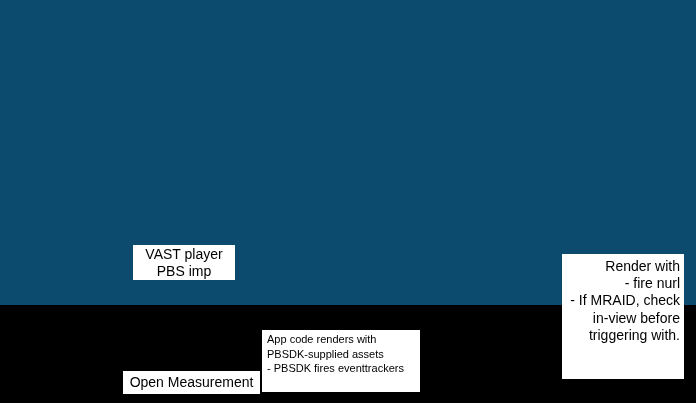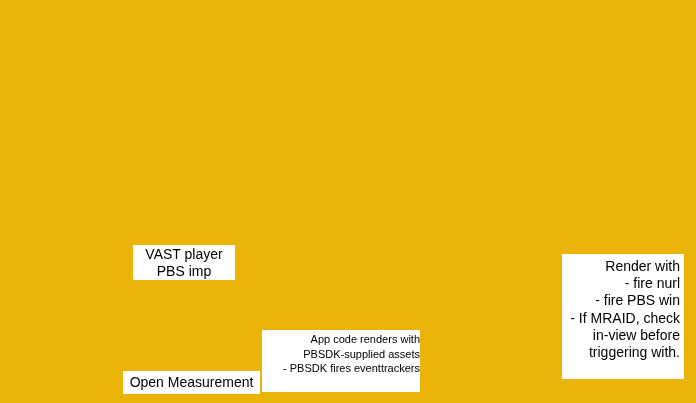--- a/index.html
+++ b/index.html
@@ -9,22 +9,22 @@
   body {
     width: 696px;
     height: 403px;
     background: #000000;
     overflow: hidden;
     font-family: "Liberation Sans", sans-serif;
   }
   .canvas {
     position: relative;
     width: 696px;
-    height: 403px;
-    background: #eab308;
+    height: 305px;
+    background: #0c4a6e;
   }
   .node {
     position: absolute;
     background: #ffffff;
     color: #000000;
     box-sizing: border-box;
   }
   .node .line {
     white-space: nowrap;
   }
@@ -51,21 +51,21 @@
     margin-left: 16px;
   }
   
   .node-app-code {
     left: 262px;
     top: 330px;
     width: 158px;
     height: 62px;
     font-size: 11px;
     line-height: 14.5px;
-    text-align: right;
+    text-align: left;
     padding: 2px 0 0 5px;
   }
   
   .node-render-iframe {
     left: 562px;
     top: 254px;
     width: 122px;
     height: 125px;
     font-size: 14px;
     line-height: 17.2px;
@@ -89,19 +89,18 @@
 
   <div class="node node-app-code">
     <div class="line">App code renders with</div>
     <div class="line">PBSDK-supplied assets</div>
     <div class="line">- PBSDK fires eventtrackers</div>
   </div>
 
   <div class="node node-render-iframe">
     <div class="line">Render with</div>
     <div class="line">- fire nurl</div>
-    <div class="line">- fire PBS win</div>
     <div class="line">- If MRAID, check</div>
     <div class="line">in-view before</div>
     <div class="line">triggering with.</div>
   </div>
 
 </div>
 
 </body></html>

